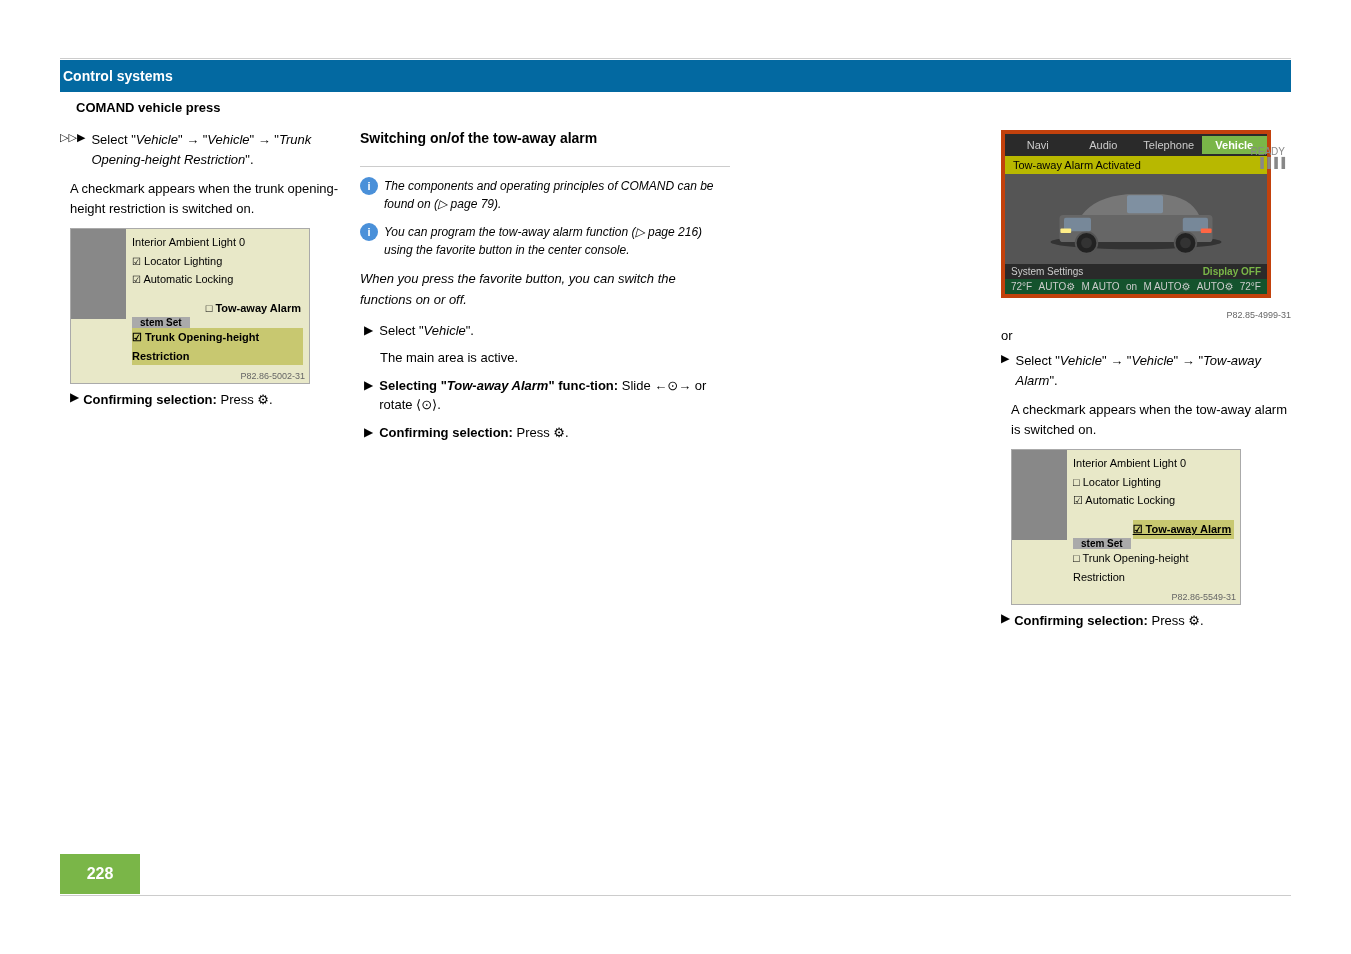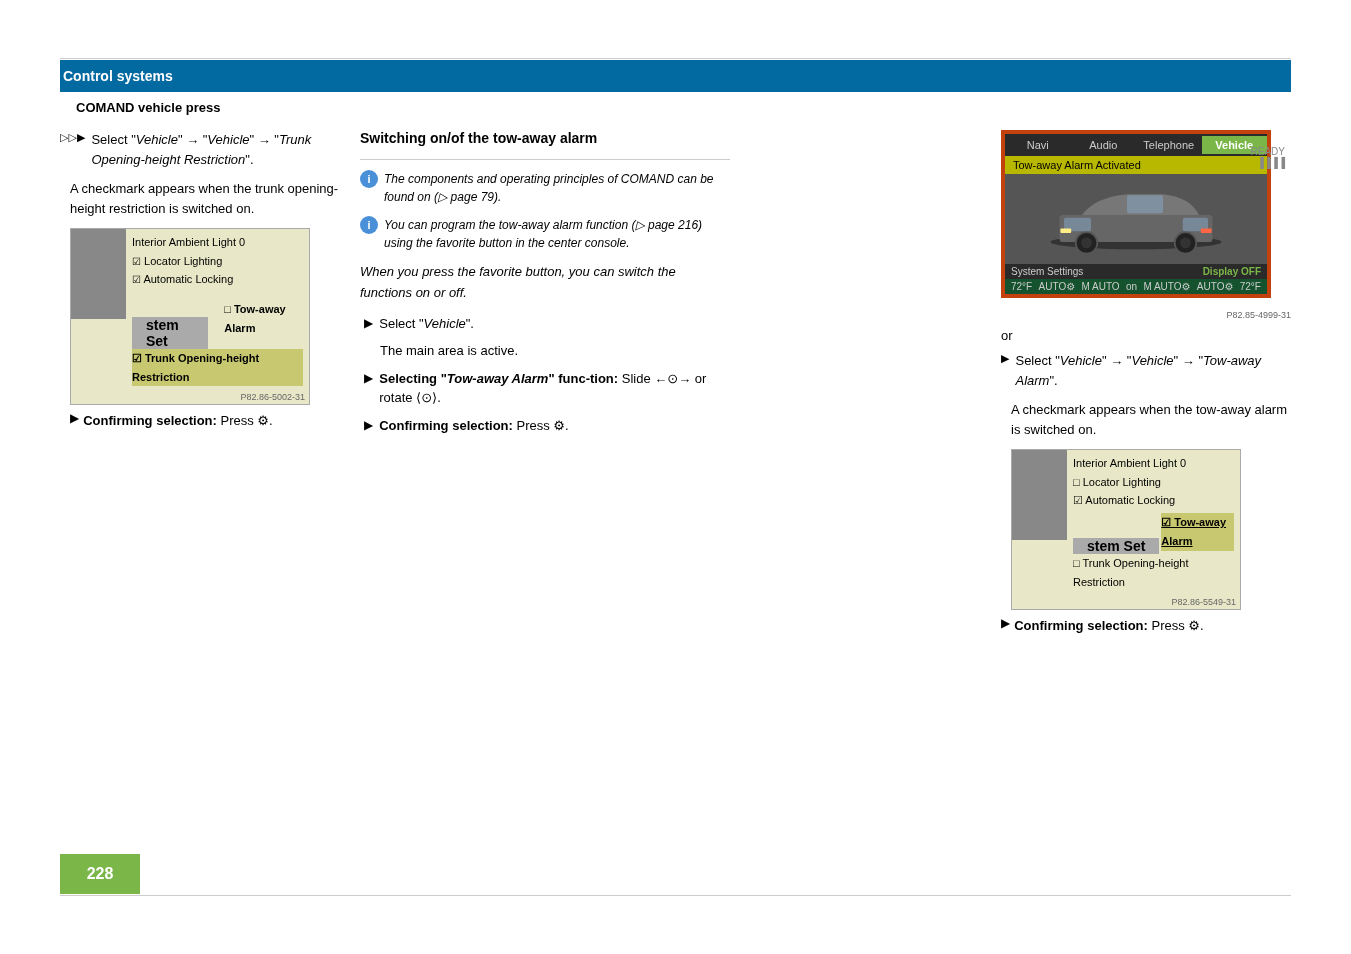--- a/index.html
+++ b/index.html
@@ -109,25 +109,25 @@
       font-weight: bold;
     }
     .check-icon { font-size: 10px; }
     .menu-caption {
       font-size: 9px;
       color: #666;
       text-align: right;
       padding: 2px 4px;
     }
     .stem-label {
-      font-size: 14px;
+      font-size: 10px;
       font-weight: bold;
       color: #000;
       background: #aaa;
-      padding: 0 14px;
+      padding: 0 8px;
       margin-top: 28px;
     }
 
     .confirming-block {
       display: flex;
       align-items: flex-start;
       margin-left: 10px;
       margin-top: 4px;
     }
     .arrow-small { font-size: 12px; margin-right: 4px; }
@@ -140,21 +140,21 @@
       top: 130px;
       left: 360px;
       width: 370px;
     }
 
     .mid-heading {
       font-weight: bold;
       font-size: 14px;
       margin-bottom: 10px;
       border-bottom: 1px solid #ccc;
-      padding-bottom: 13px;
+      padding-bottom: 20px;
     }
 
     .info-note {
       font-size: 12px;
       font-style: italic;
       line-height: 1.5;
       margin-bottom: 10px;
       padding-left: 24px;
       position: relative;
     }

